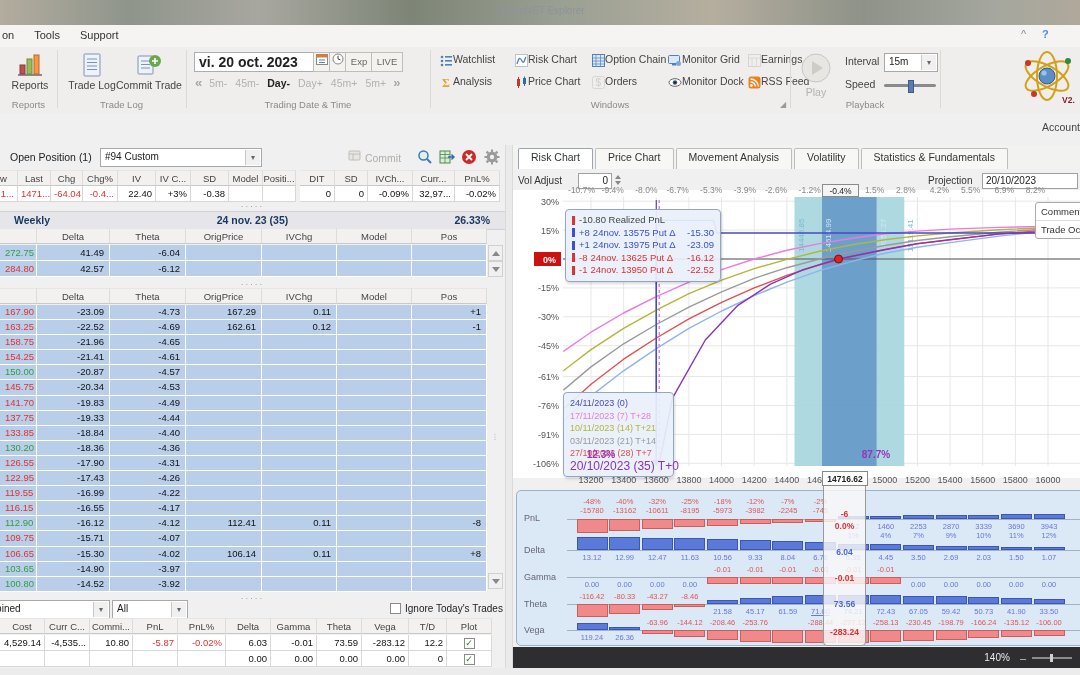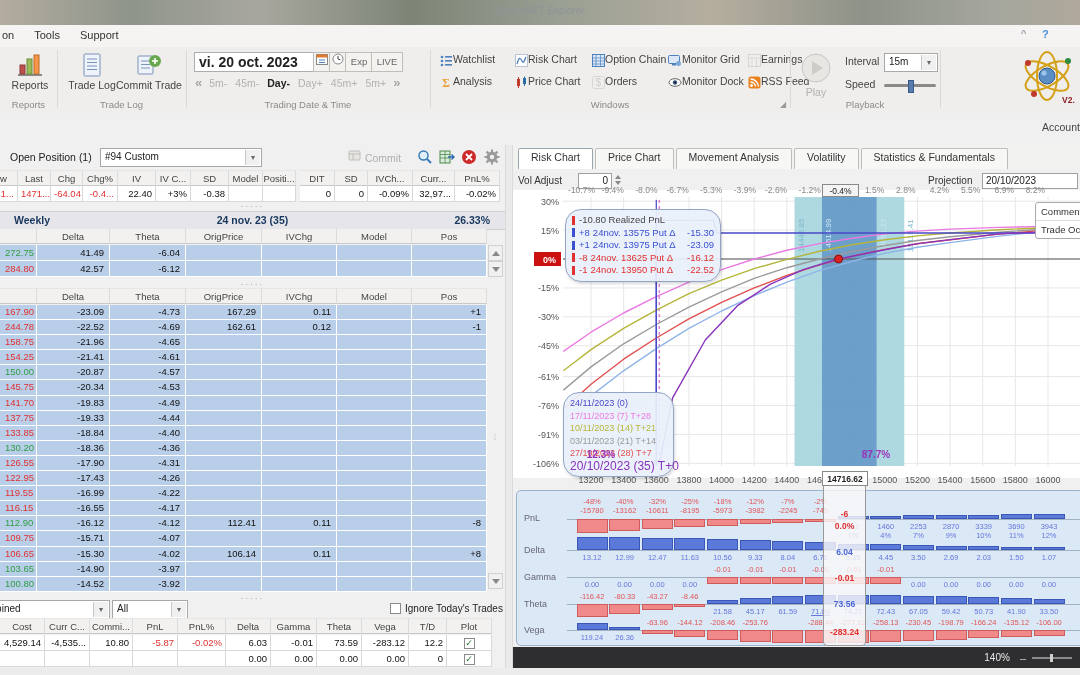--- a/index.html
+++ b/index.html
@@ -53,21 +53,21 @@
   
   #tabbar{left:513px;top:145px;width:567px;height:24px;background:#f2f2f1;border-bottom:1px solid #b9b9b9;}
   .tab{display:inline-block;height:18px;margin-top:3px;margin-left:2px;padding:2px 12px 0 12px;font-size:10.5px;color:#333;
     background:#f7f7f6;border:1px solid #bdbdbd;border-bottom:none;border-radius:2px 2px 0 0;}
   .tab.active{background:#fff;height:20px;margin-top:2px;border-color:#9aa5b0;}
   #ctrlrow{left:513px;top:169px;width:567px;height:21px;background:#f0f0f0;}
   .ctrl-label{position:absolute;font-size:10px;color:#333;}
   .inputbox{position:absolute;background:#fff;border:1px solid #a0a0a0;font-size:10px;line-height:14px;padding:0 3px;color:#222;box-sizing:border-box;}
   #chartbg{left:513px;top:190px;width:567px;height:288px;background:#fff;}
   svg.layer{position:absolute;left:0;top:0;pointer-events:none;}
-  .tipbox{position:absolute;background:rgba(233,240,250,0.93);border:1px solid #94a4c4;border-radius:16px;
+  .tipbox{position:absolute;background:rgba(233,240,250,0.93);border:1px solid #94a4c4;border-radius:4px;
     box-shadow:1px 2px 3px rgba(0,0,0,0.15);padding:4px 6px;font-size:9.5px;}
   .tiprow{display:flex;align-items:center;line-height:12.5px;white-space:nowrap;}
   .legbar{display:inline-block;width:3px;height:9px;margin-right:4px;flex:none;}
   .tipval{margin-left:auto;padding-left:8px;}
   #commentsbox{left:1035px;top:202px;width:70px;background:#fff;border:1px solid #aaa;border-radius:3px;font-size:9.5px;color:#333;}
   #commentsbox .ttl{padding:3px 5px;border-bottom:1px solid #ddd;}
   #commentsbox .ent{padding:3px 5px;white-space:nowrap;}
   .problabel{position:absolute;font-size:10px;font-weight:bold;color:#9933bb;}
   .axisbox{position:absolute;background:#f4f4f4;border:1px solid #8a8a8a;font-size:8.5px;color:#222;text-align:center;box-sizing:border-box;}
   
@@ -397,21 +397,21 @@
           <div class="frow" style="height: 15.1px;">
             <div class="bcell red" style="width: 37px; height: 15.1px; line-height: 14.1px;">167.90</div>
             <div class="bcell" style="width: 73px; height: 15.1px; line-height: 14.1px;">-23.09</div>
             <div class="bcell" style="width: 76px; height: 15.1px; line-height: 14.1px;">-4.73</div>
             <div class="bcell" style="width: 76px; height: 15.1px; line-height: 14.1px;">167.29</div>
             <div class="bcell" style="width: 75px; height: 15.1px; line-height: 14.1px;">0.11</div>
             <div class="bcell" style="width: 75px; height: 15.1px; line-height: 14.1px;"></div>
             <div class="bcell" style="width: 75px; height: 15.1px; line-height: 14.1px;">+1</div>
           </div>
           <div class="frow" style="height: 15.1px;">
-            <div class="bcell red" style="width: 37px; height: 15.1px; line-height: 14.1px;">244.78</div>
+            <div class="bcell red" style="width: 37px; height: 15.1px; line-height: 14.1px;">163.25</div>
             <div class="bcell" style="width: 73px; height: 15.1px; line-height: 14.1px;">-22.52</div>
             <div class="bcell" style="width: 76px; height: 15.1px; line-height: 14.1px;">-4.69</div>
             <div class="bcell" style="width: 76px; height: 15.1px; line-height: 14.1px;">162.61</div>
             <div class="bcell" style="width: 75px; height: 15.1px; line-height: 14.1px;">0.12</div>
             <div class="bcell" style="width: 75px; height: 15.1px; line-height: 14.1px;"></div>
             <div class="bcell" style="width: 75px; height: 15.1px; line-height: 14.1px;">-1</div>
           </div>
           <div class="frow" style="height: 15.1px;">
             <div class="bcell red" style="width: 37px; height: 15.1px; line-height: 14.1px;">158.75</div>
             <div class="bcell" style="width: 73px; height: 15.1px; line-height: 14.1px;">-21.96</div>

